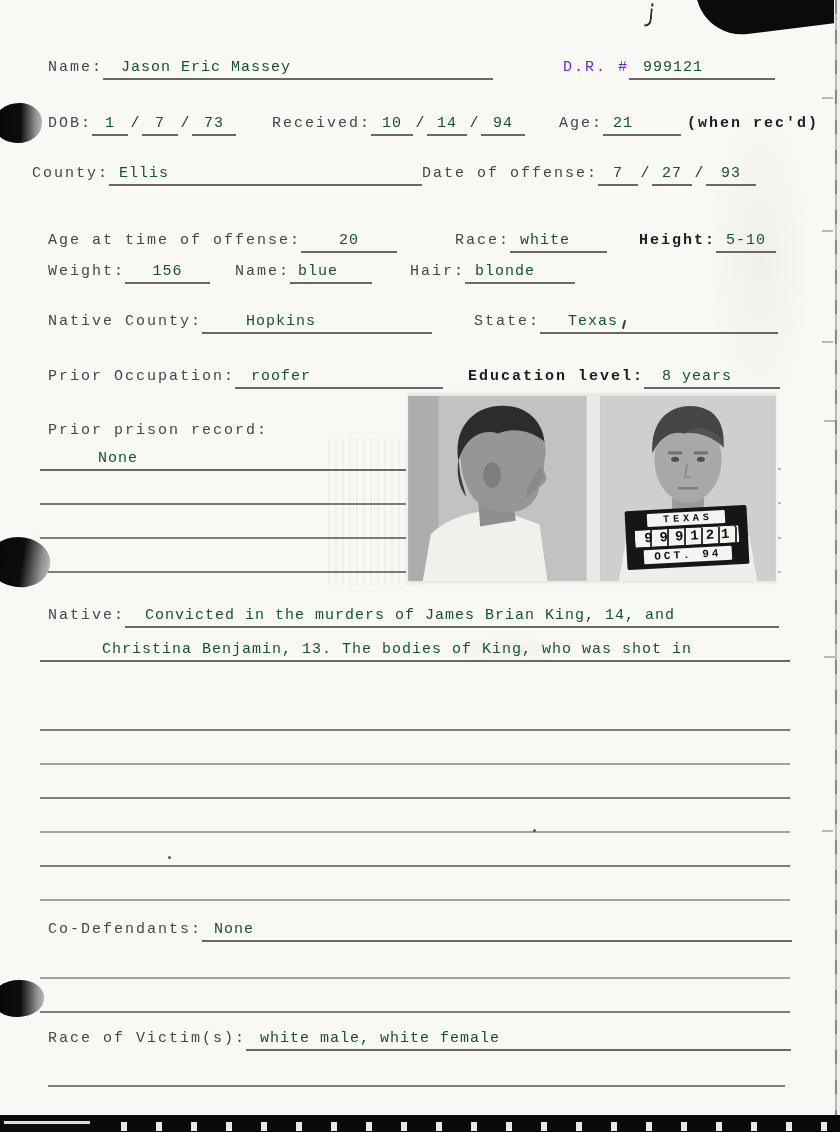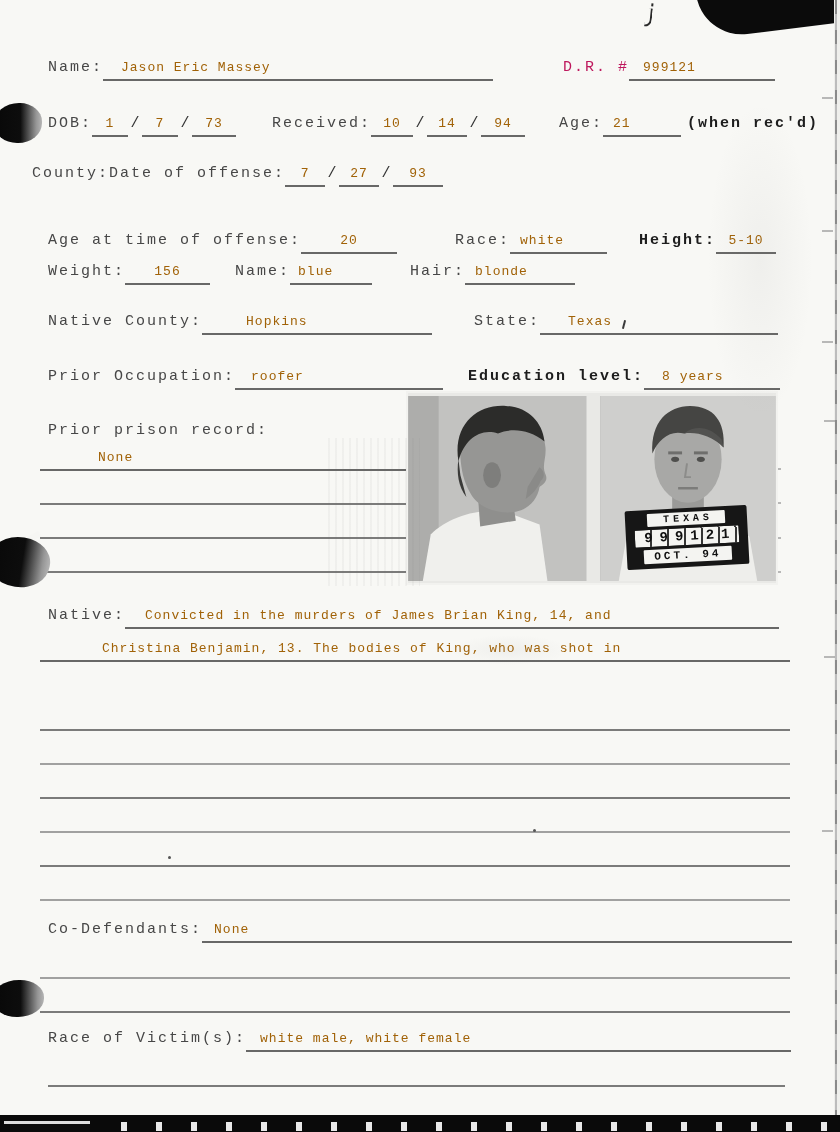--- a/index.html
+++ b/index.html
@@ -8,21 +8,21 @@
     background:#f8f8f5;
     font-family:"Liberation Mono","DejaVu Sans Mono",monospace;
   }
   
   .row{position:absolute;display:flex;align-items:baseline;height:21px;white-space:nowrap;}
   .lbl{font-size:15px;letter-spacing:2px;color:#474747;}
   .lblb{font-size:15px;letter-spacing:2px;color:#1d1d1d;font-weight:bold;}
   .fill{
     display:inline-block;box-sizing:border-box;height:21px;
     border-bottom:2px solid rgba(72,72,72,.82);
-    font-size:13px;color:#a16207;letter-spacing:1px;
+    font-size:15px;color:#14532d;letter-spacing:1px;
   }
   .fill.ctr{text-align:center;}
   .slash{display:inline-block;width:14px;text-align:center;font-size:15px;color:#333;}
   .sp{display:inline-block;height:1px;}
   .line{position:absolute;height:0;border-top:2px solid rgba(75,75,75,.72);}
   .line.faint{border-top-color:rgba(90,90,90,.55);}
   .rstub{position:absolute;width:11px;height:2px;background:#8d8d8d;opacity:.6;}
   
   .corner-tr{
     position:absolute;right:-18px;top:-20px;width:160px;height:50px;
@@ -73,21 +73,21 @@
 </style>
 </head>
 <body>
 
 <div class="page">
 
   <div class="row" style="left:48px;top:59px">
     <span class="lbl">Name:</span>
     <span class="fill" style="width:390px;padding-left:18px">Jason Eric Massey</span>
     <span class="sp" style="width:70px"></span>
-    <span class="lbl" style="color:#be185d">D.R. #</span>
+    <span class="lbl" style="color:#6d28d9">D.R. #</span>
     <span class="fill" style="width:146px;padding-left:14px">999121</span>
   </div>
 
   <div class="row" style="left:48px;top:115px">
     <span class="lbl">DOB:</span>
     <span class="fill ctr" style="width:36px">1</span>
     <span class="slash">/</span>
     <span class="fill ctr" style="width:36px">7</span>
     <span class="slash">/</span>
     <span class="fill ctr" style="width:44px">73</span>
@@ -100,20 +100,21 @@
     <span class="fill ctr" style="width:44px">94</span>
     <span class="sp" style="width:34px"></span>
     <span class="lbl">Age:</span>
     <span class="fill" style="width:78px;padding-left:10px">21</span>
     <span class="sp" style="width:6px"></span>
     <span class="lblb">(when rec'd)</span>
   </div>
 
   <div class="row" style="left:32px;top:165px">
     <span class="lbl">County:</span>
+    <span class="fill" style="width:313px;padding-left:10px">Ellis</span>
     <span class="lbl">Date of offense:</span>
     <span class="fill ctr" style="width:40px">7</span>
     <span class="slash">/</span>
     <span class="fill ctr" style="width:40px">27</span>
     <span class="slash">/</span>
     <span class="fill ctr" style="width:50px">93</span>
   </div>
 
   <div class="row" style="left:48px;top:232px">
     <span class="lbl">Age at time of offense:</span>

